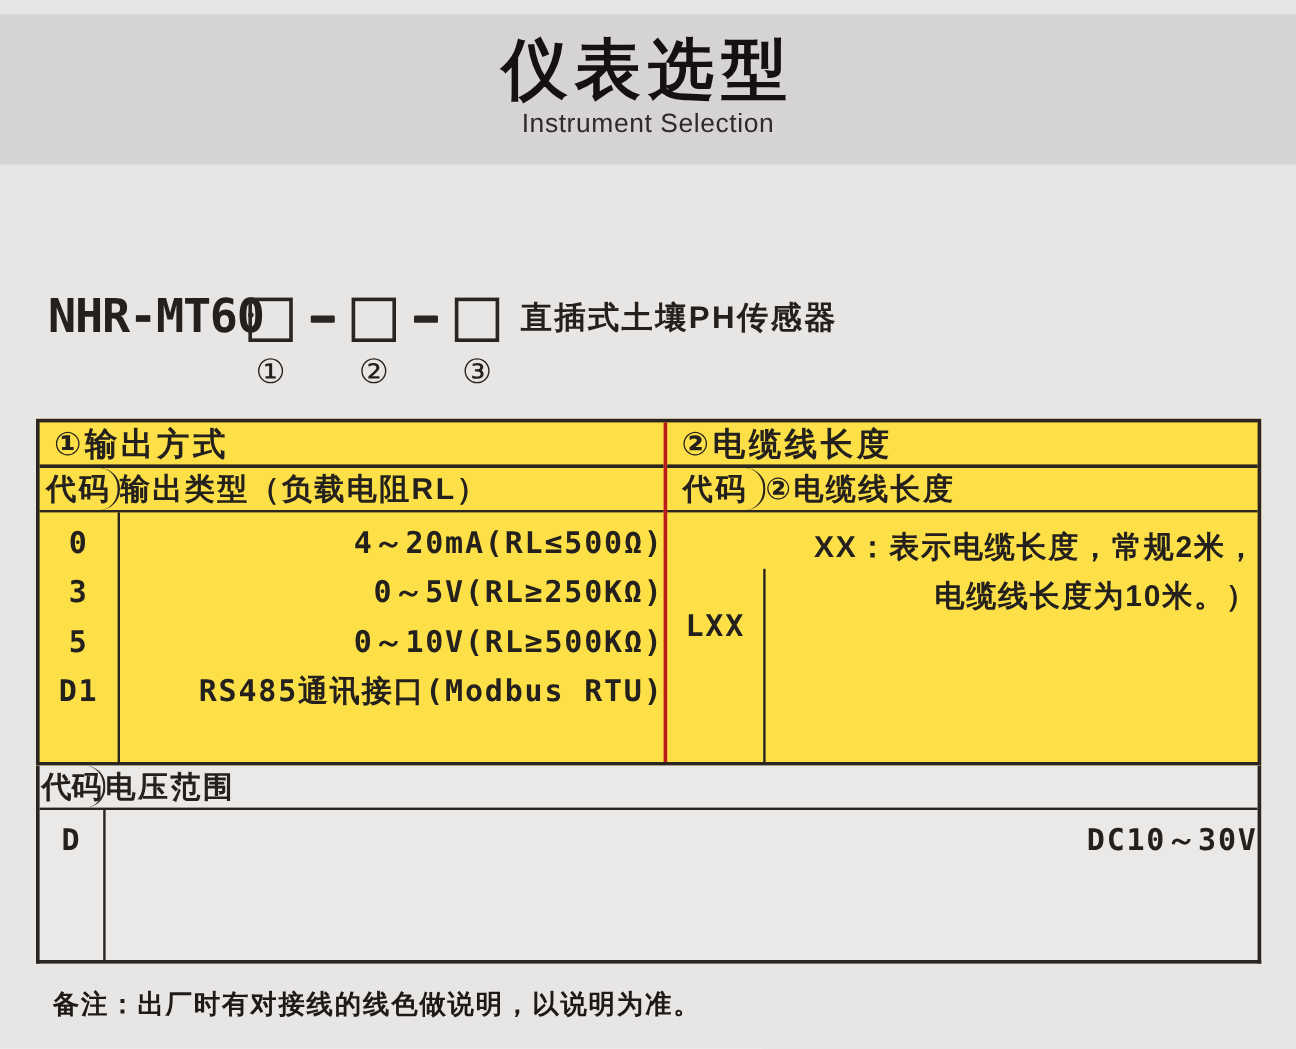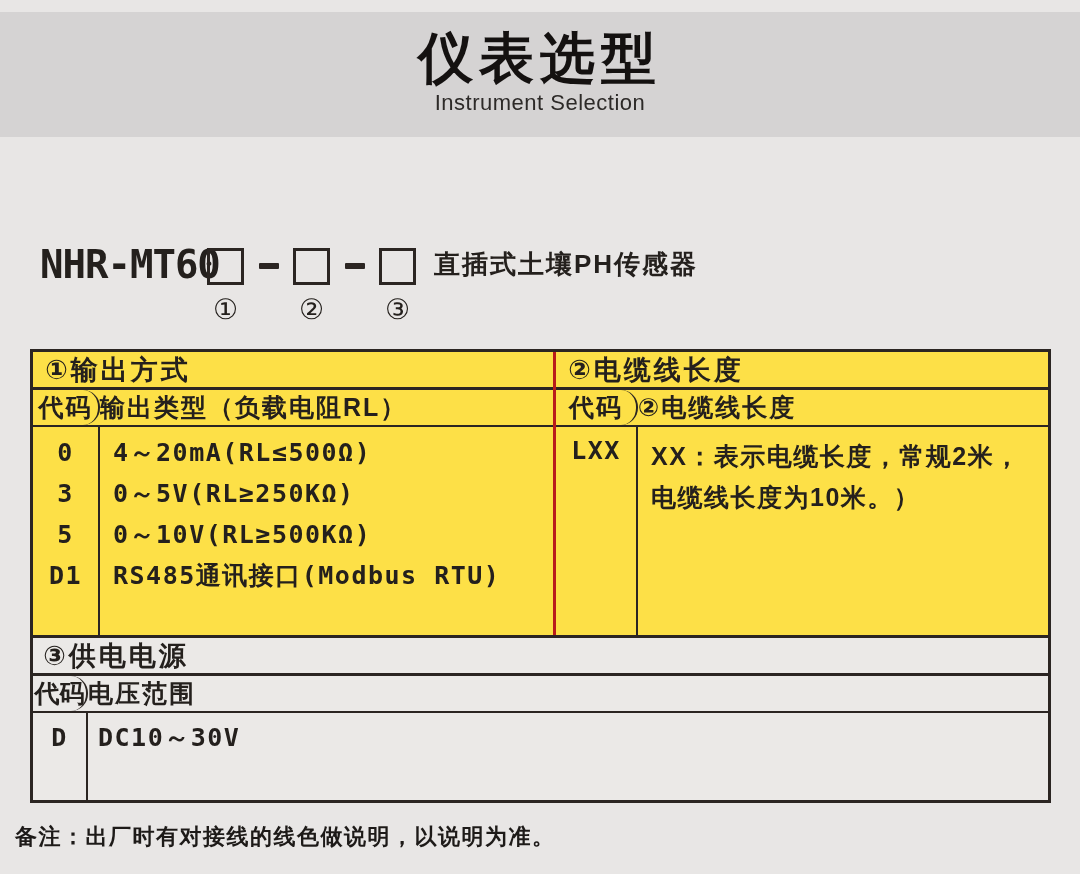--- a/index.html
+++ b/index.html
@@ -47,36 +47,36 @@
              display:flex; font-size:25px; font-weight:600; letter-spacing:2px; }
   .c-code { display:flex; align-items:center; justify-content:center;
             border-right:2px solid #2b2522;border-radius:17px; }
   .t1-left  .c-code { width:67px; }
   .t1-right .c-code { width:82px; }
   .c-main { flex:1; display:flex; align-items:center; white-space:nowrap; }
 
   .tbody { flex:1; display:flex; font-size:25px; font-weight:600; }
   .b-code { border-right:2px solid #2b2522; text-align:center; }
   .t1-left  .b-code { width:67px; padding-top:5px; }
-  .t1-right .b-code { width:82px; padding-top:3px; }
-  .b-main { flex:1; padding-left:13px; white-space:nowrap; }
+  .t1-right .b-code { width:82px; padding-top:27px;margin-top:47px; }
+  .b-main { flex:1; padding-left:13px; white-space:nowrap;text-align:right; }
   .t1-left  .b-main { padding-top:5px; }
   .t1-right .b-main { padding-top:9px; }
   .line { height:41px; line-height:41px; letter-spacing:1.5px; }
 
   .t2 { position:absolute; left:30px; top:638px; width:1021px; height:165px;
         border:3px solid #2b2522; border-top:none; background:#ebe9e7;
         display:flex; flex-direction:column; }
   .t2 .sec-head { padding-left:10px; }
   .t2 .c-code { width:55px; letter-spacing:0; }
   .t2 .tbody .b-code { width:55px; padding-top:4px; }
   .t2 .b-main { padding-left:10px; padding-top:4px; }
 
   
-  .note { position:absolute; left:15px; top:822px; font-size:22px;
+  .note { position:absolute; left:44px; top:822px; font-size:22px;
           font-weight:700; letter-spacing:1.5px; color:#1d1a18; white-space:nowrap; }
 </style>
 </head>
 <body>
 
 <div class="page">
 
   <div class="band">
     <div class="title">仪表选型</div>
     <div class="subtitle">Instrument Selection</div>
@@ -132,21 +132,20 @@
         <div class="b-main">
           <div class="line">XX：表示电缆长度，常规2米，</div>
           <div class="line">电缆线长度为10米。）</div>
         </div>
       </div>
     </div>
 
   </div>
 
   <div class="t2">
-    <div class="sec-head">③供电电源</div>
     <div class="colhead">
       <div class="c-code">代码</div>
       <div class="c-main">电压范围</div>
     </div>
     <div class="tbody">
       <div class="b-code mono">
         <div class="line">D</div>
       </div>
       <div class="b-main mono">
         <div class="line">DC10～30V</div>

